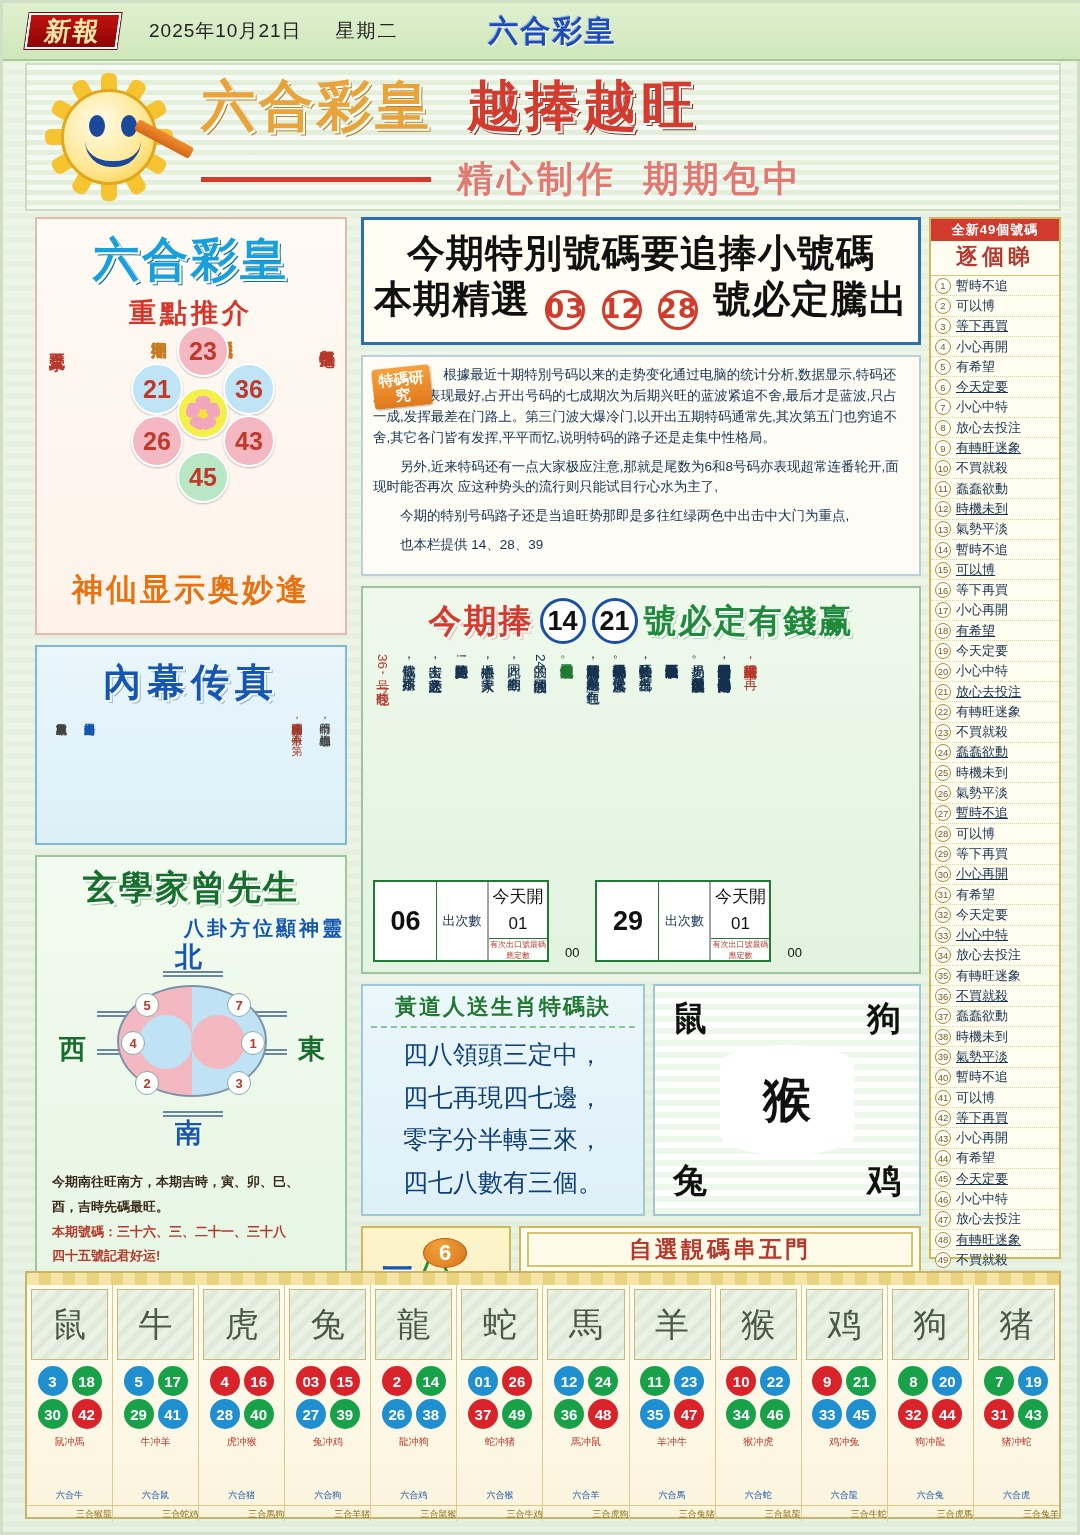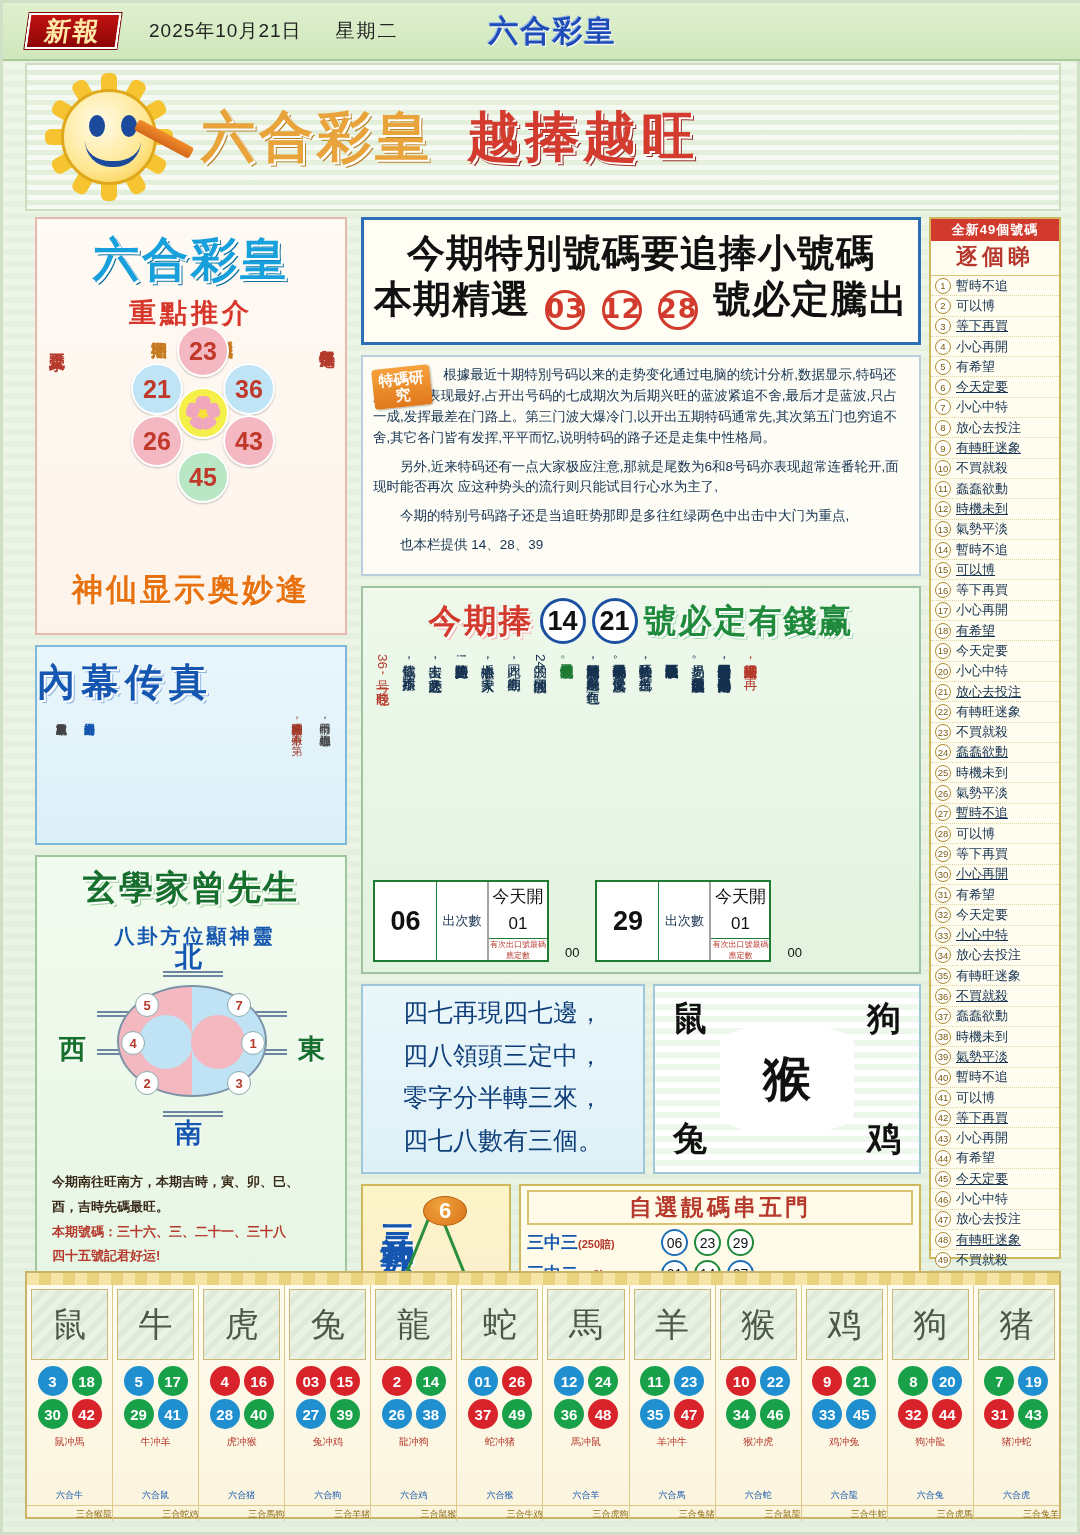--- a/index.html
+++ b/index.html
@@ -136,42 +136,42 @@
   }
   .lb1-foot {
     position:absolute; bottom:22px; left:0; width:100%; text-align:center;
     font-size:31px; font-weight:bold; color:#e8720f; letter-spacing:3px;
     text-shadow:1px 1px 0 #fff;
   }
 
   
   .lb2 { height:200px; border:2px solid #7fb8d8; background:linear-gradient(#e9f6fb,#dcf0f8); position:relative;}
   .lb2-title {
-    font-size:38px; font-weight:bold; color:#1557b0; letter-spacing:6px;
+    text-align:center; font-size:38px; font-weight:bold; color:#1557b0; letter-spacing:6px;
     text-shadow:2px 2px 0 #fff, 3px 3px 0 #8fb6e2; margin-top:10px;
   }
   .note {
     position:absolute; left:78px; top:78px; width:162px; height:108px;
     background:#fffef2; border:1px solid #ddd7b0; box-shadow:2px 2px 4px rgba(0,0,0,.15);
     font-size:14px; color:#333; padding:9px 8px; line-height:1.6; text-align:center;
   }
   .note .pw { color:#c0392b; font-weight:bold; }
   .lb2-vert { position:absolute; font-size:11px; color:#444; writing-mode:vertical-rl; line-height:1.5;}
   .lb2-v1 { left:16px; top:68px; height:118px;}
   .lb2-v2 { left:44px; top:68px; height:118px; color:#1557b0;}
   .lb2-v3 { right:40px; top:68px; height:118px; color:#a03a2a;}
   .lb2-v4 { right:12px; top:68px; height:118px;}
 
   
   .lb3 { height:430px; border:2px solid #9ec79e; background:linear-gradient(#f2fbef,#e7f6e4); position:relative;}
   .lb3-title {
     text-align:center; font-size:34px; font-weight:bold; color:#176f2e; letter-spacing:2px;
     text-shadow:2px 2px 0 #fff, 3px 3px 0 #9ccf9c; margin-top:8px;
   }
-  .lb3-sub { text-align:center; font-size:20px; color:#1557b0; letter-spacing:3px; margin-top:12px; font-weight:bold;padding-left:8px;}
+  .lb3-sub { text-align:right; font-size:20px; color:#1557b0; letter-spacing:3px; margin-top:4px; font-weight:bold;padding-left:8px;}
   .compass { position:absolute; left:26px; top:88px; width:258px; height:198px;}
   .cmp-lbl { position:absolute; font-size:27px; font-weight:bold; color:#1557b0; text-shadow:1px 1px 0 #fff;}
   .cmp-n { left:112px; top:-6px;} .cmp-s { left:112px; bottom:-8px;}
   .cmp-w { left:-4px; top:86px; color:#176f2e;} .cmp-e { right:-4px; top:86px; color:#176f2e;}
   .tai {
     position:absolute; left:54px; top:40px; width:150px; height:112px; border-radius:50%;
     background:linear-gradient(90deg,#f3b8c0 0 50%, #bfe3f4 50% 100%);
     border:2px solid #7c93a8;
   }
   .tai:before, .tai:after{
@@ -367,20 +367,25 @@
       <div class="disc"></div>
       <div class="eye l"></div>
         <div class="eye r"></div>
       <div class="smile"></div>
       <div class="pen"></div>
     </div>
     <div class="mast-text">
       <div class="mast-line1">
         <div class="mast-t1">六合彩皇</div>
         <div class="mast-t2">越捧越旺</div>
+      </div>
+      <div class="mast-line2">
+        <div class="mast-rule"></div>
+        <div class="mast-t3">精心制作</div>
+        <div class="mast-t4">期期包中</div>
       </div>
     </div>
   </div>
 
   <div class="colL">
 
     <div class="box lb1">
       <div class="lb1-title">六合彩皇</div>
       <div class="lb1-sub">重點推介</div>
       <div class="lb1-side a">真正享受</div>
@@ -504,22 +509,23 @@
             <div class="top">01</div>
             <div class="bot">有次出口號最碼應定數</div>
           </div>
         </div>
         <div class="mini-00">00</div>
       </div>
     </div>
 
     <div class="mb4">
       <div class="mb4a">
+        <div class="hd">黃道人送生肖特碼訣</div>
+        <div class="ln">四八領頭三定中，</div>
         <div class="ln">四七再現四七邊，</div>
-        <div class="ln">四八領頭三定中，</div>
         <div class="ln">零字分半轉三來，</div>
         <div class="ln">四七八數有三個。</div>
       </div>
       <div class="mb4b">
         <div class="zodcorner zc1">鼠</div>
         <div class="zodcorner zc2">狗</div>
         <div class="zodcorner zc3">兔</div>
         <div class="zodcorner zc4">鸡</div>
         <div class="zcenter">猴</div>
       </div>

